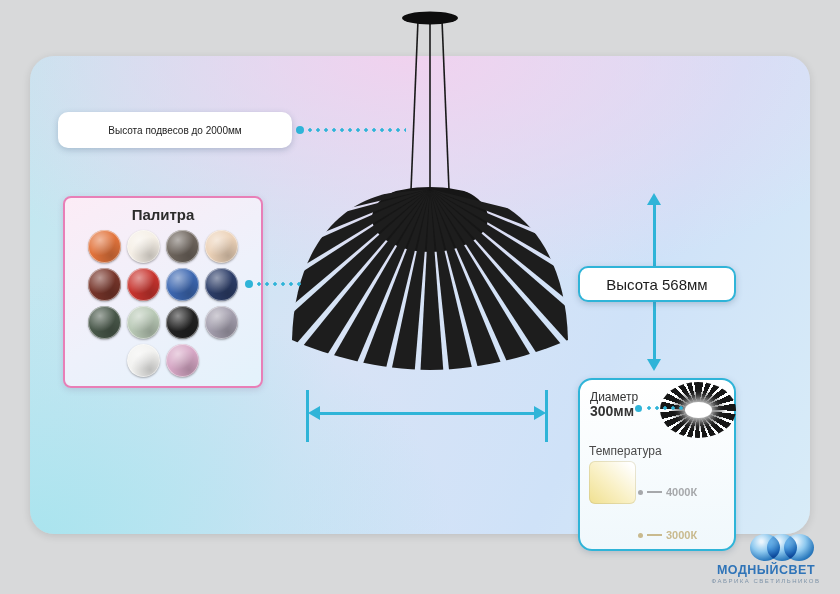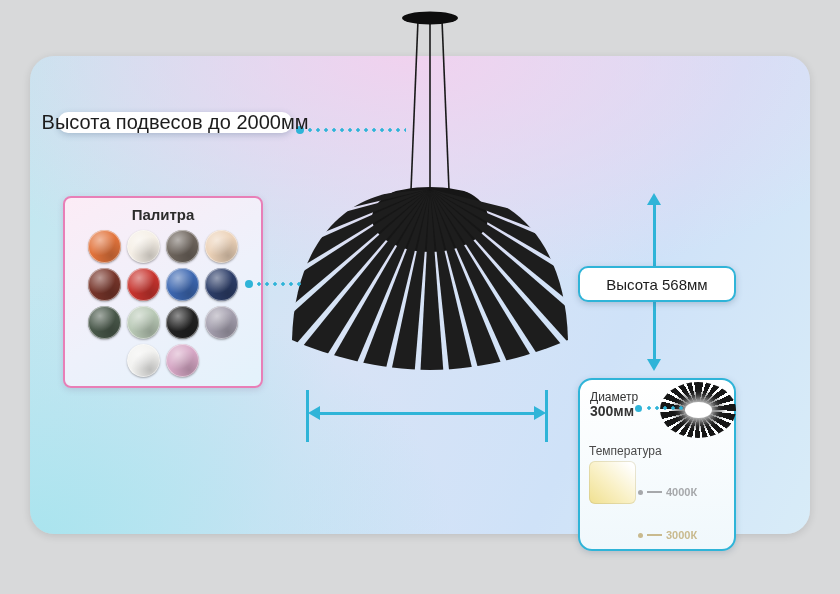--- a/index.html
+++ b/index.html
@@ -115,21 +115,21 @@
         <polygon points="145,181 212.3,432.1 243.2,421.7" fill="#1d1d1d"></polygon>
         <polygon points="145,181 250.8,418.5 279.7,403.4" fill="#1d1d1d"></polygon>
         <polygon points="145,181 286.6,399.1 312.8,379.6" fill="#1d1d1d"></polygon>
         <polygon points="145,181 319.0,374.2 341.8,350.9" fill="#1d1d1d"></polygon>
         <polygon points="145,181 347.1,344.6 366.0,318.0" fill="#1d1d1d"></polygon>
         <polygon points="145,181 370.2,311.0 384.7,281.8" fill="#1d1d1d"></polygon>
         <polygon points="145,181 387.7,274.2 397.5,243.0" fill="#1d1d1d"></polygon>
       </g>
   </svg>
 
-  <div class="label-box" style="left:58px;top:112px;width:234px;height:21px;font-size:20px;"><span>Высота подвесов до </span><b>2000мм</b></div>
+  <div class="label-box" style="left:58px;top:112px;width:234px;height:36px;font-size:10px;"><span>Высота подвесов до </span><b>2000мм</b></div>
   <div class="dot" style="left:296px;top:126px;"></div>
   <div class="dotline" style="left:306px;top:128px;width:100px;"></div>
 
   <div class="palette">
     <div class="palette-title">Палитра</div>
     <div class="swatches" id="swatches">
         <div class="swatch" style="background: radial-gradient(circle at 36% 30%, rgba(255, 255, 255, 0.5), rgba(255, 255, 255, 0) 50%), radial-gradient(circle at 70% 78%, rgba(0, 0, 0, 0.22), rgba(0, 0, 0, 0) 55%), rgb(226, 115, 59);"></div>
         <div class="swatch" style="background: radial-gradient(circle at 36% 30%, rgba(255, 255, 255, 0.5), rgba(255, 255, 255, 0) 50%), radial-gradient(circle at 70% 78%, rgba(0, 0, 0, 0.22), rgba(0, 0, 0, 0) 55%), rgb(245, 239, 230);"></div>
         <div class="swatch" style="background: radial-gradient(circle at 36% 30%, rgba(255, 255, 255, 0.5), rgba(255, 255, 255, 0) 50%), radial-gradient(circle at 70% 78%, rgba(0, 0, 0, 0.22), rgba(0, 0, 0, 0) 55%), rgb(110, 101, 93);"></div>
         <div class="swatch" style="background: radial-gradient(circle at 36% 30%, rgba(255, 255, 255, 0.5), rgba(255, 255, 255, 0) 50%), radial-gradient(circle at 70% 78%, rgba(0, 0, 0, 0.22), rgba(0, 0, 0, 0) 55%), rgb(236, 210, 184);"></div>
@@ -175,14 +175,23 @@
           <span style="color: rgb(166, 168, 171);">4000К</span>
         </div>
         <div class="temp-row">
           <span class="temp-dot" style="background: rgb(201, 186, 142);"></span>
           <span class="temp-line" style="background: rgb(201, 186, 142);"></span>
           <span style="color: rgb(201, 186, 142);">3000К</span>
         </div>
       </div>
   </div>
 
+  <div class="logo">
+    <div class="logo-mark">
+        <i></i>
+        <i></i>
+        <i></i>
+      </div>
+    <div class="logo-title">МОДНЫЙСВЕТ</div>
+    <div class="logo-sub">ФАБРИКА СВЕТИЛЬНИКОВ</div>
+  </div>
 
 </div>
 
 </body></html>

